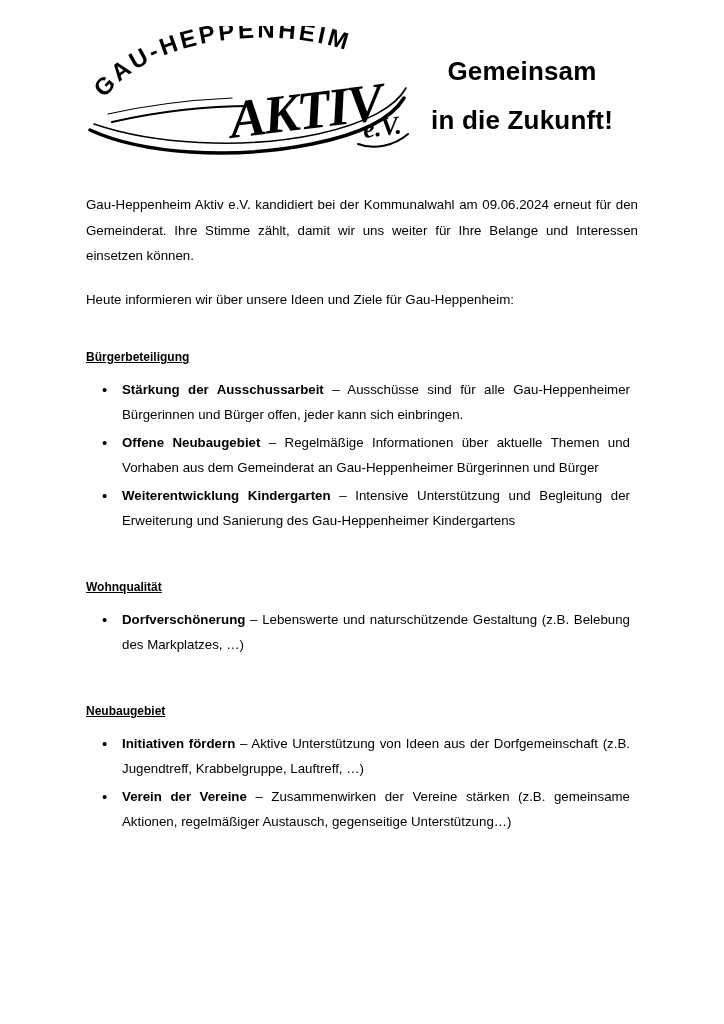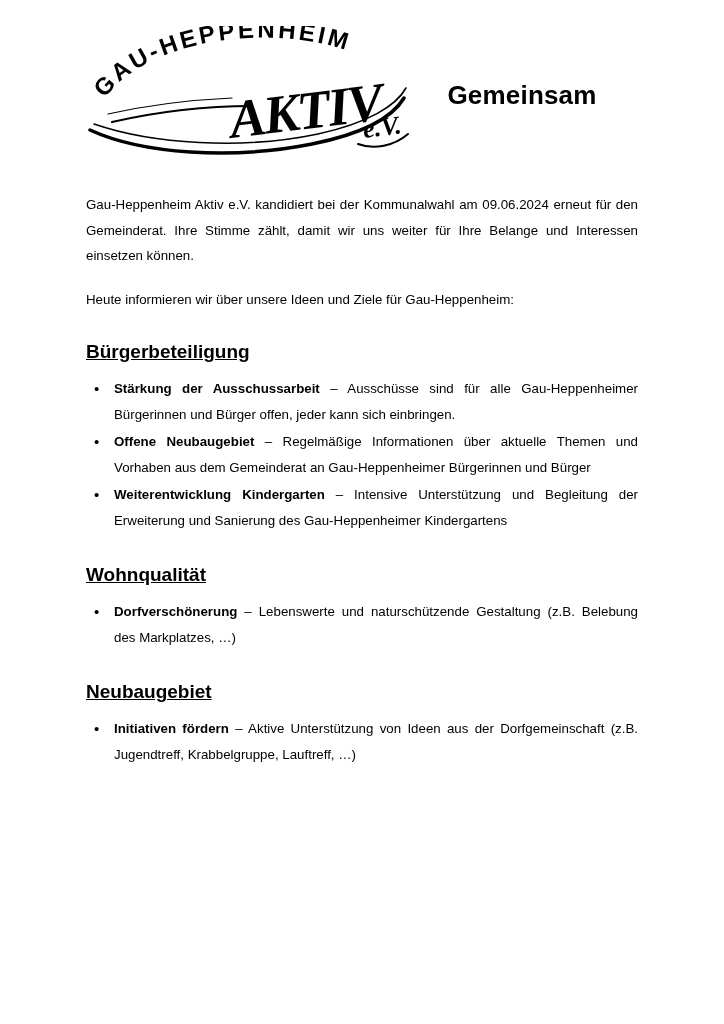--- a/index.html
+++ b/index.html
@@ -60,30 +60,30 @@
     text-align: justify;
   }
   p.para {
     margin: 0 0 0 0;
     text-align: justify;
   }
   .spacer-sm { height: 18px; }
   .spacer-md { height: 22px; }
 
   h2.section {
-    font-size: 19px;
+    font-size: 12px;
     font-weight: bold;
     text-decoration: underline;
-    margin: 4px 0 6px 0;
+    margin: 16px 0 6px 0;
     line-height: 1.9;
   }
 
   ul.bullets {
     list-style: none;
-    margin: 0;
+    margin: 8px;
     padding: 0;
   }
   ul.bullets li {
     position: relative;
     padding-left: 28px;
     margin-bottom: 2px;
     text-align: justify;
     line-height: 1.92;
   }
   ul.bullets li::before {
@@ -127,20 +127,21 @@
         <g transform="translate(282,112) rotate(-7)">
           <text x="0" y="0" font-family="'Liberation Serif', serif" font-size="26" font-style="italic" font-weight="bold" fill="#000">e.V.</text>
         </g>
 
         <path d="M 276,118 C 292,124 312,120 326,108" fill="none" stroke="#000" stroke-width="2" stroke-linecap="round"></path>
       </svg>
     </div>
 
     <div class="headline">
       <div>Gemeinsam</div>
+      <div>in die Zukunft!</div>
     </div>
   </div>
 
   <div class="content">
 
     <div class="spacer-md"></div>
 
     <p class="para">Gau-Heppenheim Aktiv e.V. kandidiert bei der Kommunalwahl am 09.06.2024 erneut für den Gemeinderat. Ihre Stimme zählt, damit wir uns weiter für Ihre Belange und Interessen einsetzen können.</p>
 
     <div class="spacer-sm"></div>
@@ -171,16 +172,19 @@
       </li>
     </ul>
 
     <div class="spacer-sm"></div>
 
     <h2 class="section">Neubaugebiet</h2>
     <ul class="bullets">
       <li>
         <span class="lead">Initiativen fördern</span><span> – Aktive Unterstützung von Ideen aus der Dorfgemeinschaft (z.B. Jugendtreff, Krabbelgruppe, Lauftreff, …)</span>
       </li>
+      <li>
+        <span class="lead">Verein der Vereine</span><span> – Zusammenwirken der Vereine stärken (z.B. gemeinsame Aktionen, regelmäßiger Austausch, gegenseitige Unterstützung…)</span>
+      </li>
     </ul>
 
   </div>
 </div>
 
 </body></html>

